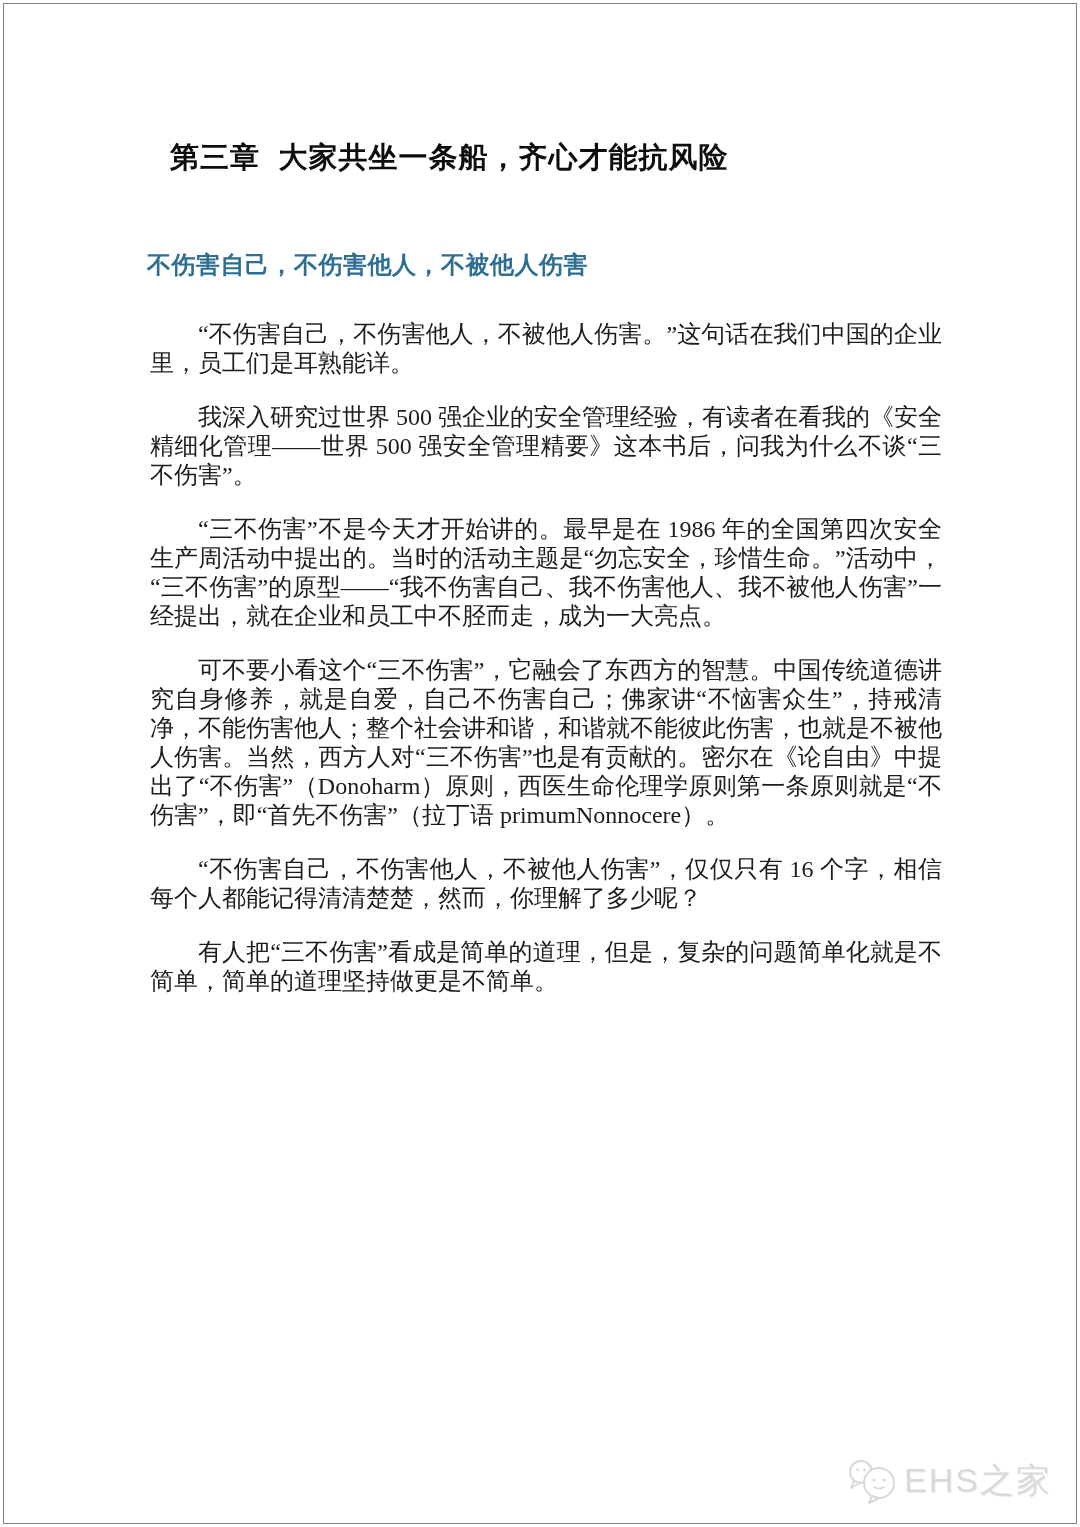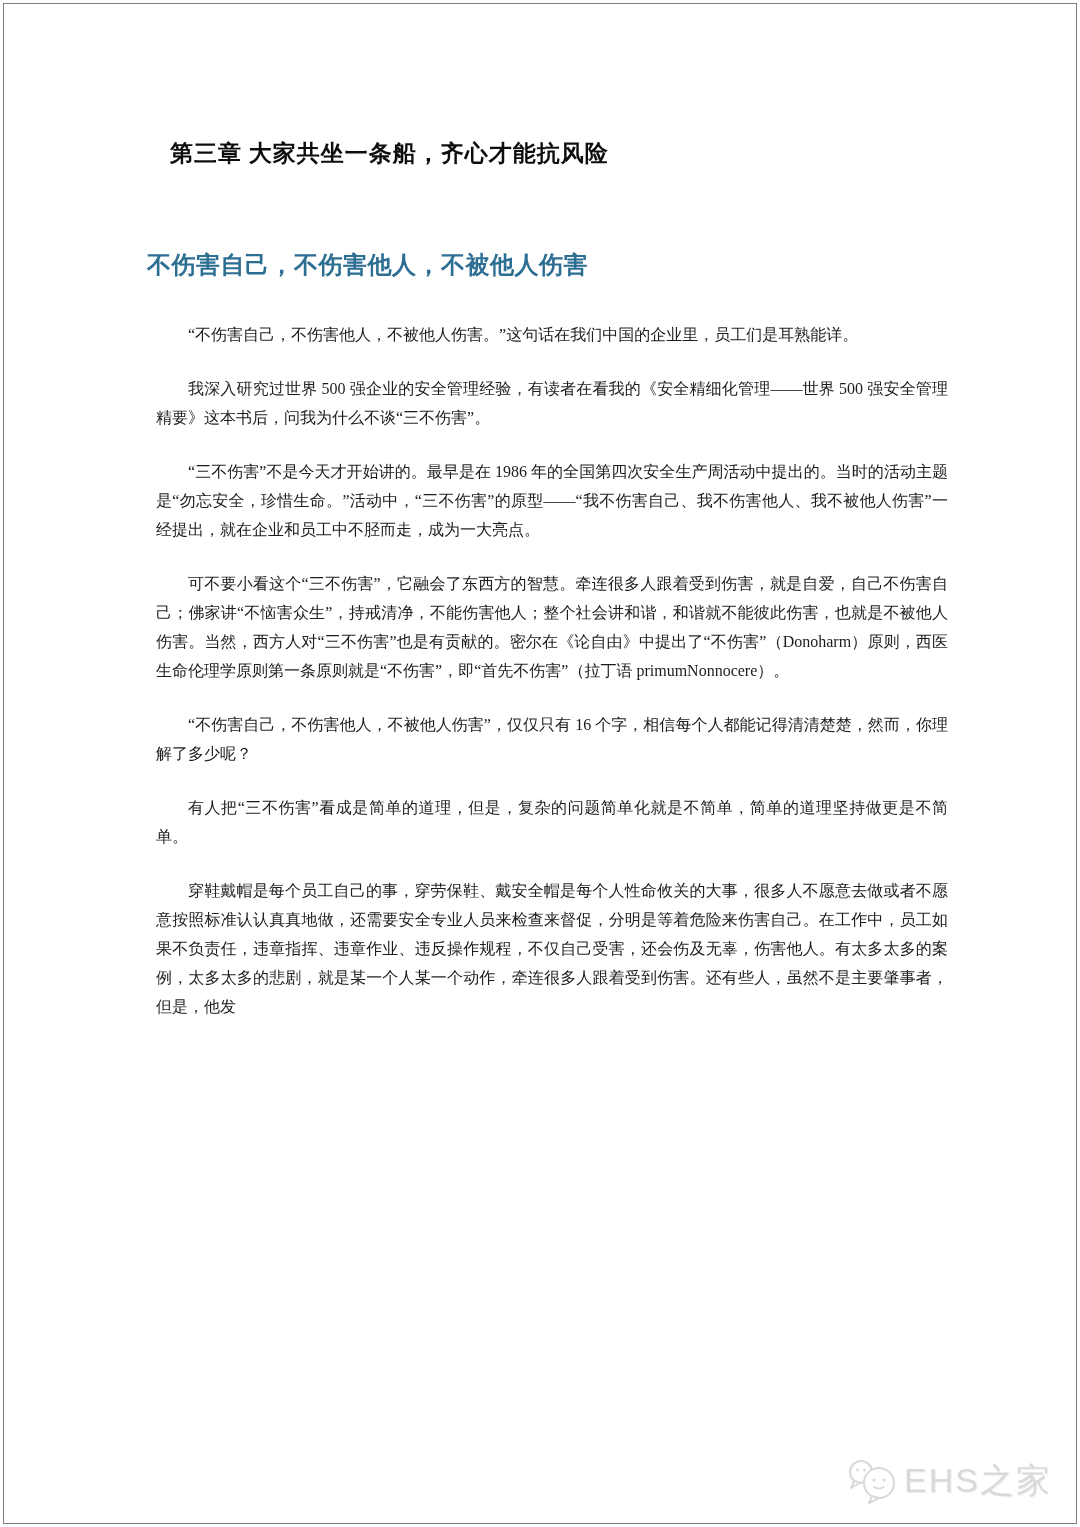--- a/index.html
+++ b/index.html
@@ -15,45 +15,45 @@
     position: absolute;
     left: 3px; top: 3px; right: 3px; bottom: 3px;
     border: 1px solid #7f7f7f;
     pointer-events: none;
   }
   .chapter-title {
     position: absolute;
     left: 170px;
     top: 138px;
     margin: 0;
-    font-family: Liberation Serif, serif;
+    font-family: Liberation Mono, monospace;
     font-weight: bold;
-    font-size: 23px;
+    font-size: 29px;
     letter-spacing: 1px;
     color: #0d0d0d;
     white-space: nowrap;
   }
   .section-heading {
     position: absolute;
     left: 147px;
     top: 249px;
     margin: 0;
     font-family: Liberation Serif, serif;
     font-weight: bold;
     font-size: 24px;
     letter-spacing: 0.5px;
     color: #2d6e93;
     white-space: nowrap;
   }
   .body-text {
     position: absolute;
-    left: 156px;
+    left: 150px;
     top: 320px;
     width: 792px;
-    font-size: 16px;
+    font-size: 24px;
     line-height: 29px;
     color: #1c1c1c;
     text-align: justify;
   }
   .body-text p {
     margin: 0 0 25px 0;
     text-indent: 2em;
   }
   .watermark {
     position: absolute;
@@ -80,24 +80,23 @@
   <div class="page-frame"></div>
 
   <h1 class="chapter-title">第三章 大家共坐一条船，齐心才能抗风险</h1>
 
   <h2 class="section-heading">不伤害自己，不伤害他人，不被他人伤害</h2>
 
   <div class="body-text">
     <p>“不伤害自己，不伤害他人，不被他人伤害。”这句话在我们中国的企业里，员工们是耳熟能详。</p>
     <p>我深入研究过世界 500 强企业的安全管理经验，有读者在看我的《安全精细化管理——世界 500 强安全管理精要》这本书后，问我为什么不谈“三不伤害”。</p>
     <p>“三不伤害”不是今天才开始讲的。最早是在 1986 年的全国第四次安全生产周活动中提出的。当时的活动主题是“勿忘安全，珍惜生命。”活动中，“三不伤害”的原型——“我不伤害自己、我不伤害他人、我不被他人伤害”一经提出，就在企业和员工中不胫而走，成为一大亮点。</p>
-    <p>可不要小看这个“三不伤害”，它融会了东西方的智慧。牵连很多人跟着受到伤害，就是自爱，自己不伤害自己；佛家讲“不恼害众生”，持戒清净，不能伤害他人；整个社会讲和谐，和谐就不能彼此伤害，也就是不被他人伤害。当然，西方人对“三不伤害”也是有贡献的。密尔在《论自由》中提出了“不伤害”（Donoharm）原则，西医生命伦理学原则第一条原则就是“不伤害”，即“首先不伤害”（拉丁语 primumNonnocere）。</p>
+    <p>可不要小看这个“三不伤害”，它融会了东西方的智慧。中国传统道德讲究自身修养，就是自爱，自己不伤害自己；佛家讲“不恼害众生”，持戒清净，不能伤害他人；整个社会讲和谐，和谐就不能彼此伤害，也就是不被他人伤害。当然，西方人对“三不伤害”也是有贡献的。密尔在《论自由》中提出了“不伤害”（Donoharm）原则，西医生命伦理学原则第一条原则就是“不伤害”，即“首先不伤害”（拉丁语 primumNonnocere）。</p>
     <p>“不伤害自己，不伤害他人，不被他人伤害”，仅仅只有 16 个字，相信每个人都能记得清清楚楚，然而，你理解了多少呢？</p>
     <p>有人把“三不伤害”看成是简单的道理，但是，复杂的问题简单化就是不简单，简单的道理坚持做更是不简单。</p>
-    <p>穿鞋戴帽是每个员工自己的事，穿劳保鞋、戴安全帽是每个人性命攸关的大事，很多人不愿意去做或者不愿意按照标准认认真真地做，还需要安全专业人员来检查来督促，分明是等着危险来伤害自己。在工作中，员工如果不负责任，违章指挥、违章作业、违反操作规程，不仅自己受害，还会伤及无辜，伤害他人。有太多太多的案例，太多太多的悲剧，就是某一个人某一个动作，牵连很多人跟着受到伤害。还有些人，虽然不是主要肇事者，但是，他发</p>
   </div>
 
   <div class="watermark">
     <span>
       <svg width="58" height="48" viewBox="0 0 58 48" fill="none" xmlns="http://www.w3.org/2000/svg">
 
         <circle cx="15" cy="15" r="11" stroke="#d9d9d9" stroke-width="2" fill="#ffffff"></circle>
         <path d="M8 24 L5 31 L14 26 Z" fill="#ffffff" stroke="#d9d9d9" stroke-width="2" stroke-linejoin="round"></path>
         <circle cx="11.5" cy="13" r="1.4" fill="#d9d9d9"></circle>
         <circle cx="18.5" cy="13" r="1.4" fill="#d9d9d9"></circle>

